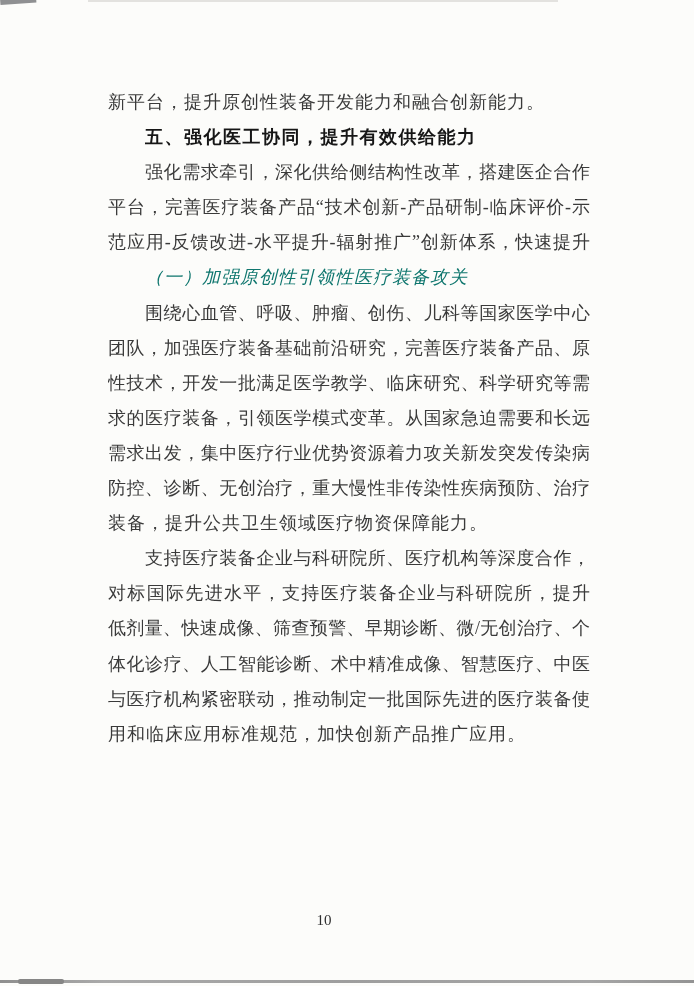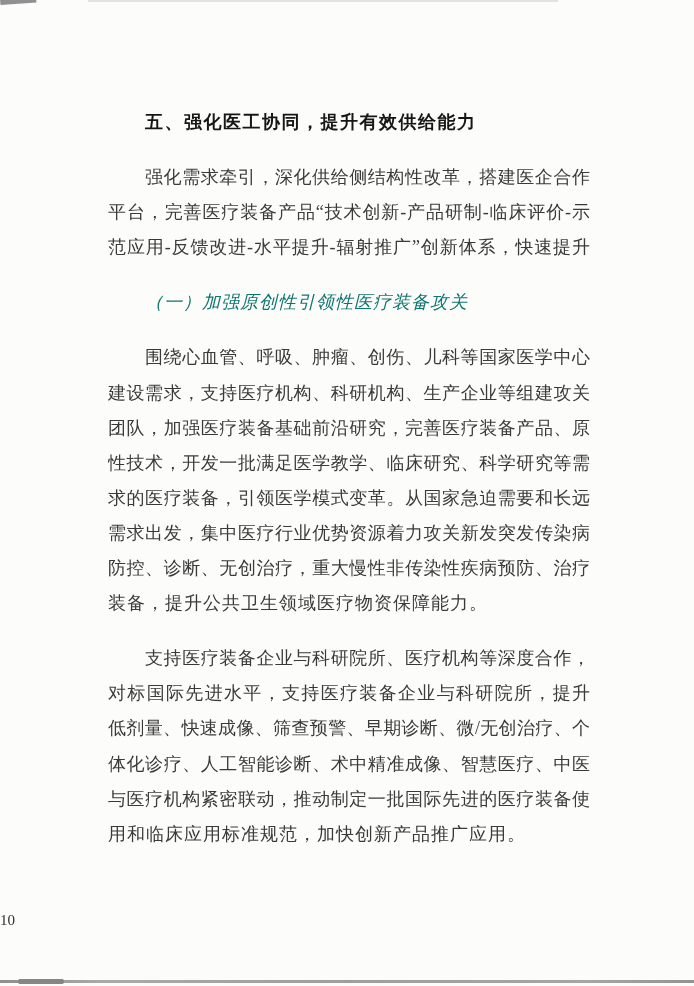--- a/index.html
+++ b/index.html
@@ -41,55 +41,56 @@
     white-space: nowrap;
   }
   .line { height: 35.1px; }
   .just {
     white-space: normal;
     letter-spacing: 0;
     text-align: justify;
     text-align-last: justify;
     overflow: hidden;
   }
-  .indent { padding-left: 37px; margin-top: 20px; }
+  .indent { padding-left: 37px; }
   .heading {
     font-family: "Liberation Sans", "DejaVu Sans", sans-serif;
     font-weight: 700;
     color: #161616;
     letter-spacing: 1.5px;
   }
   .subhead {
     font-style: italic;
     color: #0f766e;
   }
   .page-number {
     position: absolute;
     left: 0; top: 912px; width: 648px;
+    text-align: center;
     font-size: 15px;
     color: #2f2f2f;
     font-family: "Liberation Serif", "DejaVu Serif", serif;
   }
 </style>
 </head>
 <body>
 
 <div class="page">
 
   <div class="scan-top-left"></div>
   <div class="scan-top-edge"></div>
 
   <div class="content">
+    <div class="line">新平台，提升原创性装备开发能力和融合创新能力。</div>
     <div class="line heading indent">五、强化医工协同，提升有效供给能力</div>
     <div class="line just indent">强化需求牵引，深化供给侧结构性改革，搭建医企合作</div>
     <div class="line just">平台，完善医疗装备产品“技术创新-产品研制-临床评价-示</div>
     <div class="line just">范应用-反馈改进-水平提升-辐射推广”创新体系，快速提升</div>
     <div class="line subhead indent">（一）加强原创性引领性医疗装备攻关</div>
     <div class="line just indent">围绕心血管、呼吸、肿瘤、创伤、儿科等国家医学中心</div>
-    <div class="line just">建设需求，支持医疗机构、科研机构、生产企业等组建攻关</div>
     <div class="line just">团队，加强医疗装备基础前沿研究，完善医疗装备产品、原创</div>
     <div class="line just">性技术，开发一批满足医学教学、临床研究、科学研究等需</div>
     <div class="line just">求的医疗装备，引领医学模式变革。从国家急迫需要和长远</div>
     <div class="line just">需求出发，集中医疗行业优势资源着力攻关新发突发传染病</div>
     <div class="line just">防控、诊断、无创治疗，重大慢性非传染性疾病预防、治疗</div>
     <div class="line">装备，提升公共卫生领域医疗物资保障能力。</div>
     <div class="line just indent">支持医疗装备企业与科研院所、医疗机构等深度合作，</div>
     <div class="line just">对标国际先进水平，支持医疗装备企业与科研院所，提升</div>
     <div class="line just">低剂量、快速成像、筛查预警、早期诊断、微/无创治疗、个</div>
     <div class="line just">体化诊疗、人工智能诊断、术中精准成像、智慧医疗、中医</div>

